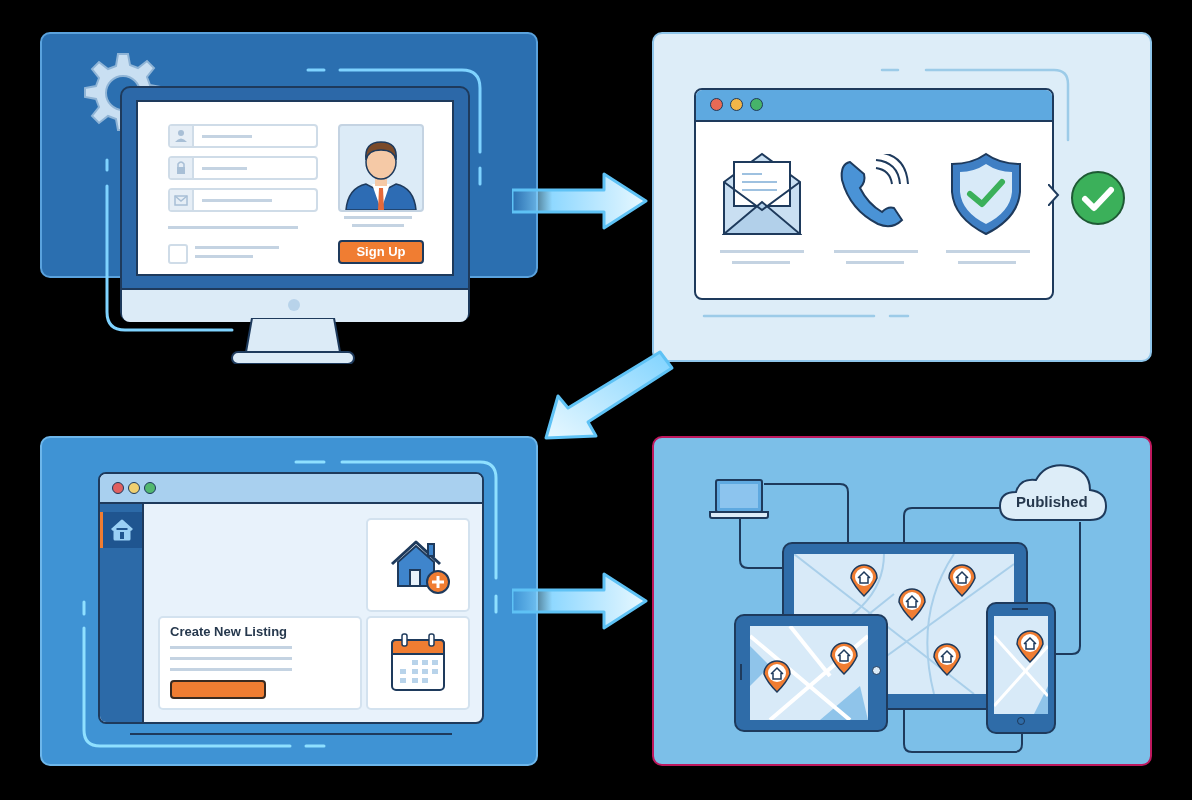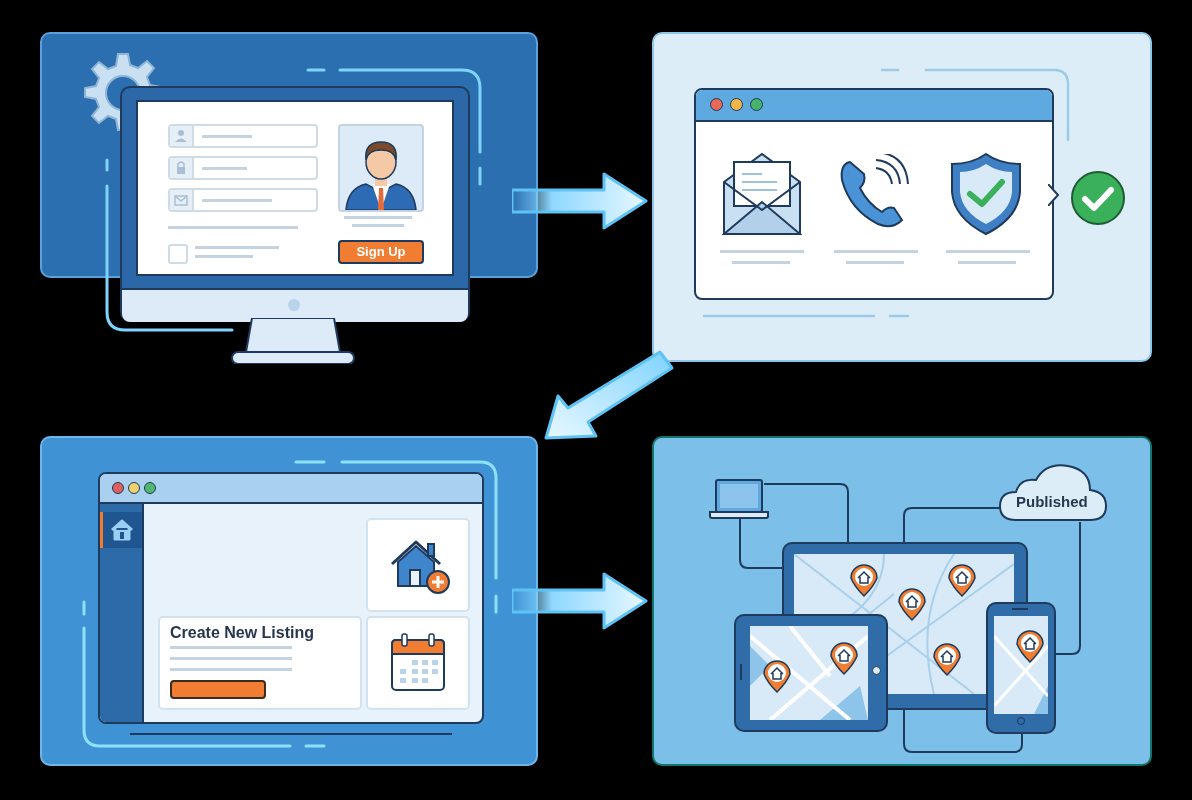--- a/index.html
+++ b/index.html
@@ -1,21 +1,21 @@
 <!DOCTYPE html>
 <html><head>
 <meta charset="utf-8">
 <style>
   html,body{margin:0;padding:0;}
   body{width:1192px;height:800px;background:#000;position:relative;overflow:hidden;font-family:"Liberation Sans",sans-serif;}
   .panel{position:absolute;border-radius:10px;box-sizing:border-box;}
   .p1{left:40px;top:32px;width:498px;height:246px;background:#2b6fb0;border:2px solid #5aa2dd;}
   .p2{left:652px;top:32px;width:500px;height:330px;background:#ddedf8;border:2px solid #8ec5ea;}
   .p3{left:40px;top:436px;width:498px;height:330px;background:#3f93d4;border:2px solid #6db6ea;}
-  .p4{left:652px;top:436px;width:500px;height:330px;background:#7cbfe8;border:2px solid #0f766e;}
+  .p4{left:652px;top:436px;width:500px;height:330px;background:#7cbfe8;border:2px solid #be185d;}
   .abs{position:absolute;}
   svg{display:block;}
   .txt{position:absolute;white-space:nowrap;}
 </style>
 </head>
 <body>
 
 <div class="panel p1">
 
   <svg class="abs" style="left:0;top:0" width="498" height="330">
@@ -209,21 +209,21 @@
         <path d="M4 28 L28 6 L52 28" fill="none" stroke="#1e3a5c" stroke-width="3" stroke-linejoin="round"></path>
         <path d="M10 26 L28 10 L46 26 V50 H10 Z" fill="#3f85cc" stroke="#1e3a5c" stroke-width="2"></path>
         <rect x="40" y="8" width="6" height="12" fill="#3f85cc" stroke="#1e3a5c" stroke-width="2"></rect>
         <rect x="22" y="34" width="10" height="16" fill="#e8f2fb" stroke="#1e3a5c" stroke-width="2"></rect>
         <circle cx="50" cy="46" r="11" fill="#f07d32" stroke="#1e3a5c" stroke-width="2"></circle>
         <path d="M50 40 V52 M44 46 H56" stroke="#fff" stroke-width="3"></path>
       </svg>
     </div>
 
     <div class="abs" style="left:58px;top:142px;width:200px;height:90px;background:#fff;border:2px solid #d3e2ef;border-radius:5px;">
-      <div class="txt" style="left:10px;top:6px;font-size:16px;font-weight:bold;color:#26384d;">Create New Listing</div>
+      <div class="txt" style="left:10px;top:6px;font-size:13px;font-weight:bold;color:#26384d;">Create New Listing</div>
       <div class="abs" style="left:10px;top:28px;width:122px;height:3px;background:#c4d3e2;"></div>
       <div class="abs" style="left:10px;top:39px;width:122px;height:3px;background:#c4d3e2;"></div>
       <div class="abs" style="left:10px;top:50px;width:122px;height:3px;background:#c4d3e2;"></div>
       <div class="abs" style="left:10px;top:62px;width:92px;height:15px;background:#f07d32;border:2px solid #3a2a20;border-radius:4px;"></div>
     </div>
 
     <div class="abs" style="left:266px;top:142px;width:100px;height:90px;background:#fff;border:2px solid #d3e2ef;border-radius:5px;">
       <svg class="abs" style="left:22px;top:14px" width="58" height="62">
         <rect x="2" y="8" width="52" height="50" rx="4" fill="#fff" stroke="#1e3a5c" stroke-width="2"></rect>
         <path d="M2 12 Q2 8 6 8 H50 Q54 8 54 12 V22 H2 Z" fill="#f07d32" stroke="#1e3a5c" stroke-width="2"></path>

